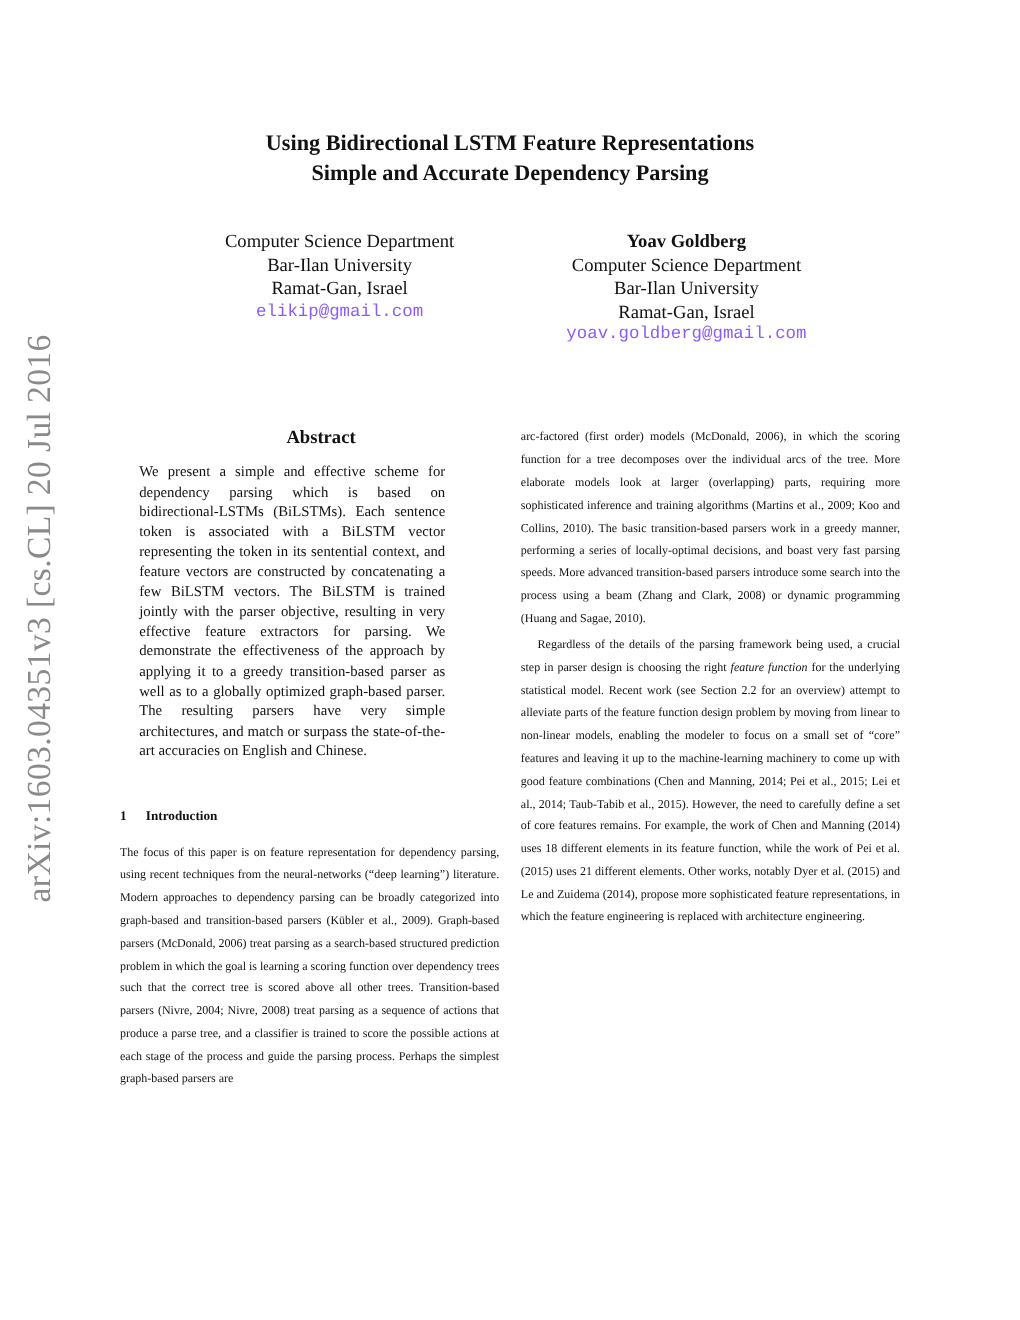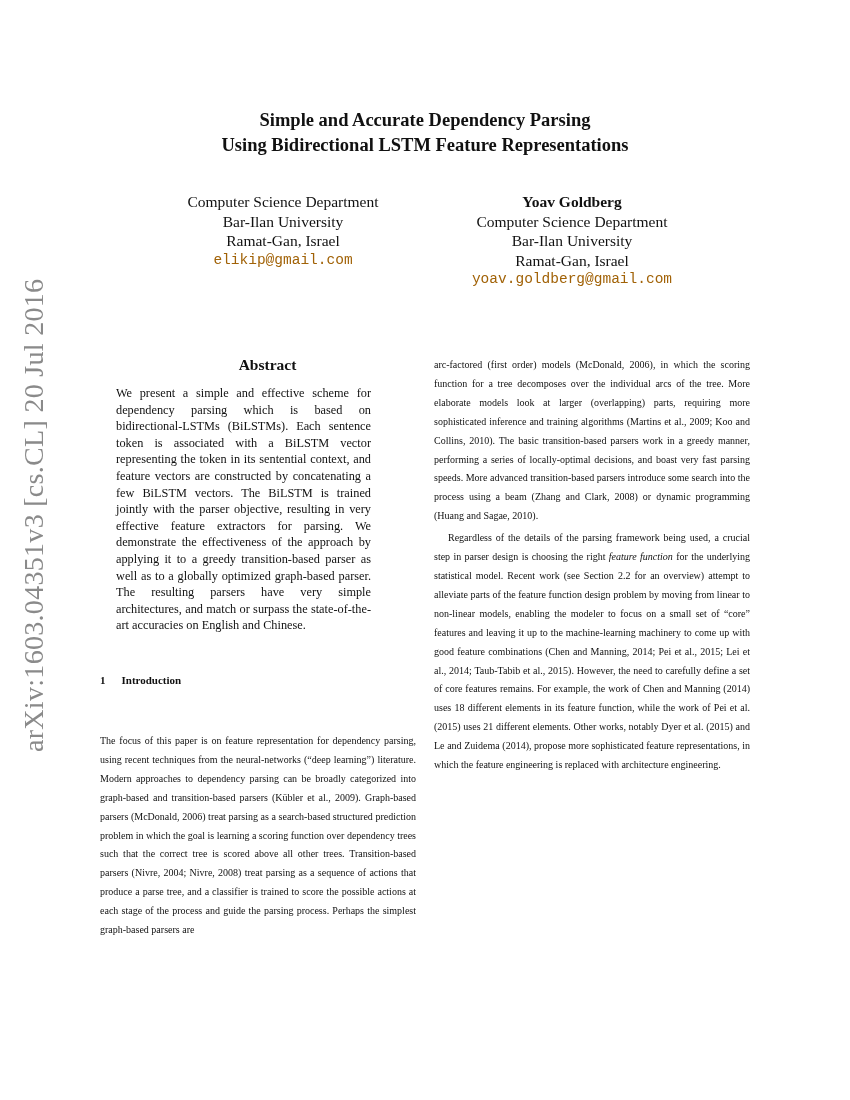--- a/index.html
+++ b/index.html
@@ -3,46 +3,46 @@
   <meta charset="utf-8">
   <style>
     html, body { margin: 0; padding: 0; background: #ffffff; }
     body { width: 850px; height: 1100px; position: relative; overflow: hidden;
            font-family: "Liberation Serif", "DejaVu Serif", serif; color: #111; }
     .title { position: absolute; top: 108px; left: 0; width: 850px; text-align: center;
              font-weight: bold; font-size: 18.5px; line-height: 25px; }
     .author { position: absolute; top: 192px; width: 300px; text-align: center;
               font-size: 15.5px; line-height: 19.5px; }
     .author .name { font-weight: bold; }
-    .author .email { font-family: "Liberation Mono", "DejaVu Sans Mono", monospace; font-size: 14.5px; color: #a16207; }
+    .author .email { font-family: "Liberation Mono", "DejaVu Sans Mono", monospace; font-size: 14.5px; color: #8b5cf6; }
     #author-1 { left: 133px; }
     #author-2 { left: 422px; }
     .arxiv { position: absolute; left: 18px; top: 752px; transform-origin: 0 0; transform: rotate(-90deg);
              font-size: 28px; color: #8a8a8a; white-space: nowrap; letter-spacing: 0.3px; }
     .abstract-head { position: absolute; top: 356px; left: 140px; width: 255px; text-align: center;
                      font-weight: bold; font-size: 15.5px; }
     .abstract { position: absolute; top: 385px; left: 116px; width: 255px; font-size: 12.3px;
                 line-height: 16.6px; text-align: justify; hyphens: manual; }
     .section { position: absolute; top: 674px; left: 100px; font-weight: bold; font-size: 11px; }
     .section .num { margin-right: 16px; }
     .col { position: absolute; width: 316px; font-size: 10px; line-height: 18.9px;
            text-align: justify; hyphens: manual; }
-    #col-left { top: 702px; left: 100px; margin-top: 30px; }
+    #col-left { top: 702px; left: 100px; }
     #col-right { top: 356px; left: 434px; }
     .col p { margin: 0; }
     .col p + p { text-indent: 14px; margin-top: 3px; }
   </style>
 </head>
 <body>
 
 <div class="arxiv">arXiv:1603.04351v3  [cs.CL]  20 Jul 2016</div>
 
 <div class="title">
+  <div>Using Bidirectional LSTM Feature Representations</div>
   <div>Simple and Accurate Dependency Parsing</div>
-  <div>Using Bidirectional LSTM Feature Representations</div>
 </div>
 
 <div class="author" id="author-1">
   <div>Computer Science Department</div>
   <div>Bar-Ilan University</div>
   <div>Ramat-Gan, Israel</div>
   <div class="email">elikip@gmail.com</div>
 </div>
 
 <div class="author" id="author-2">

